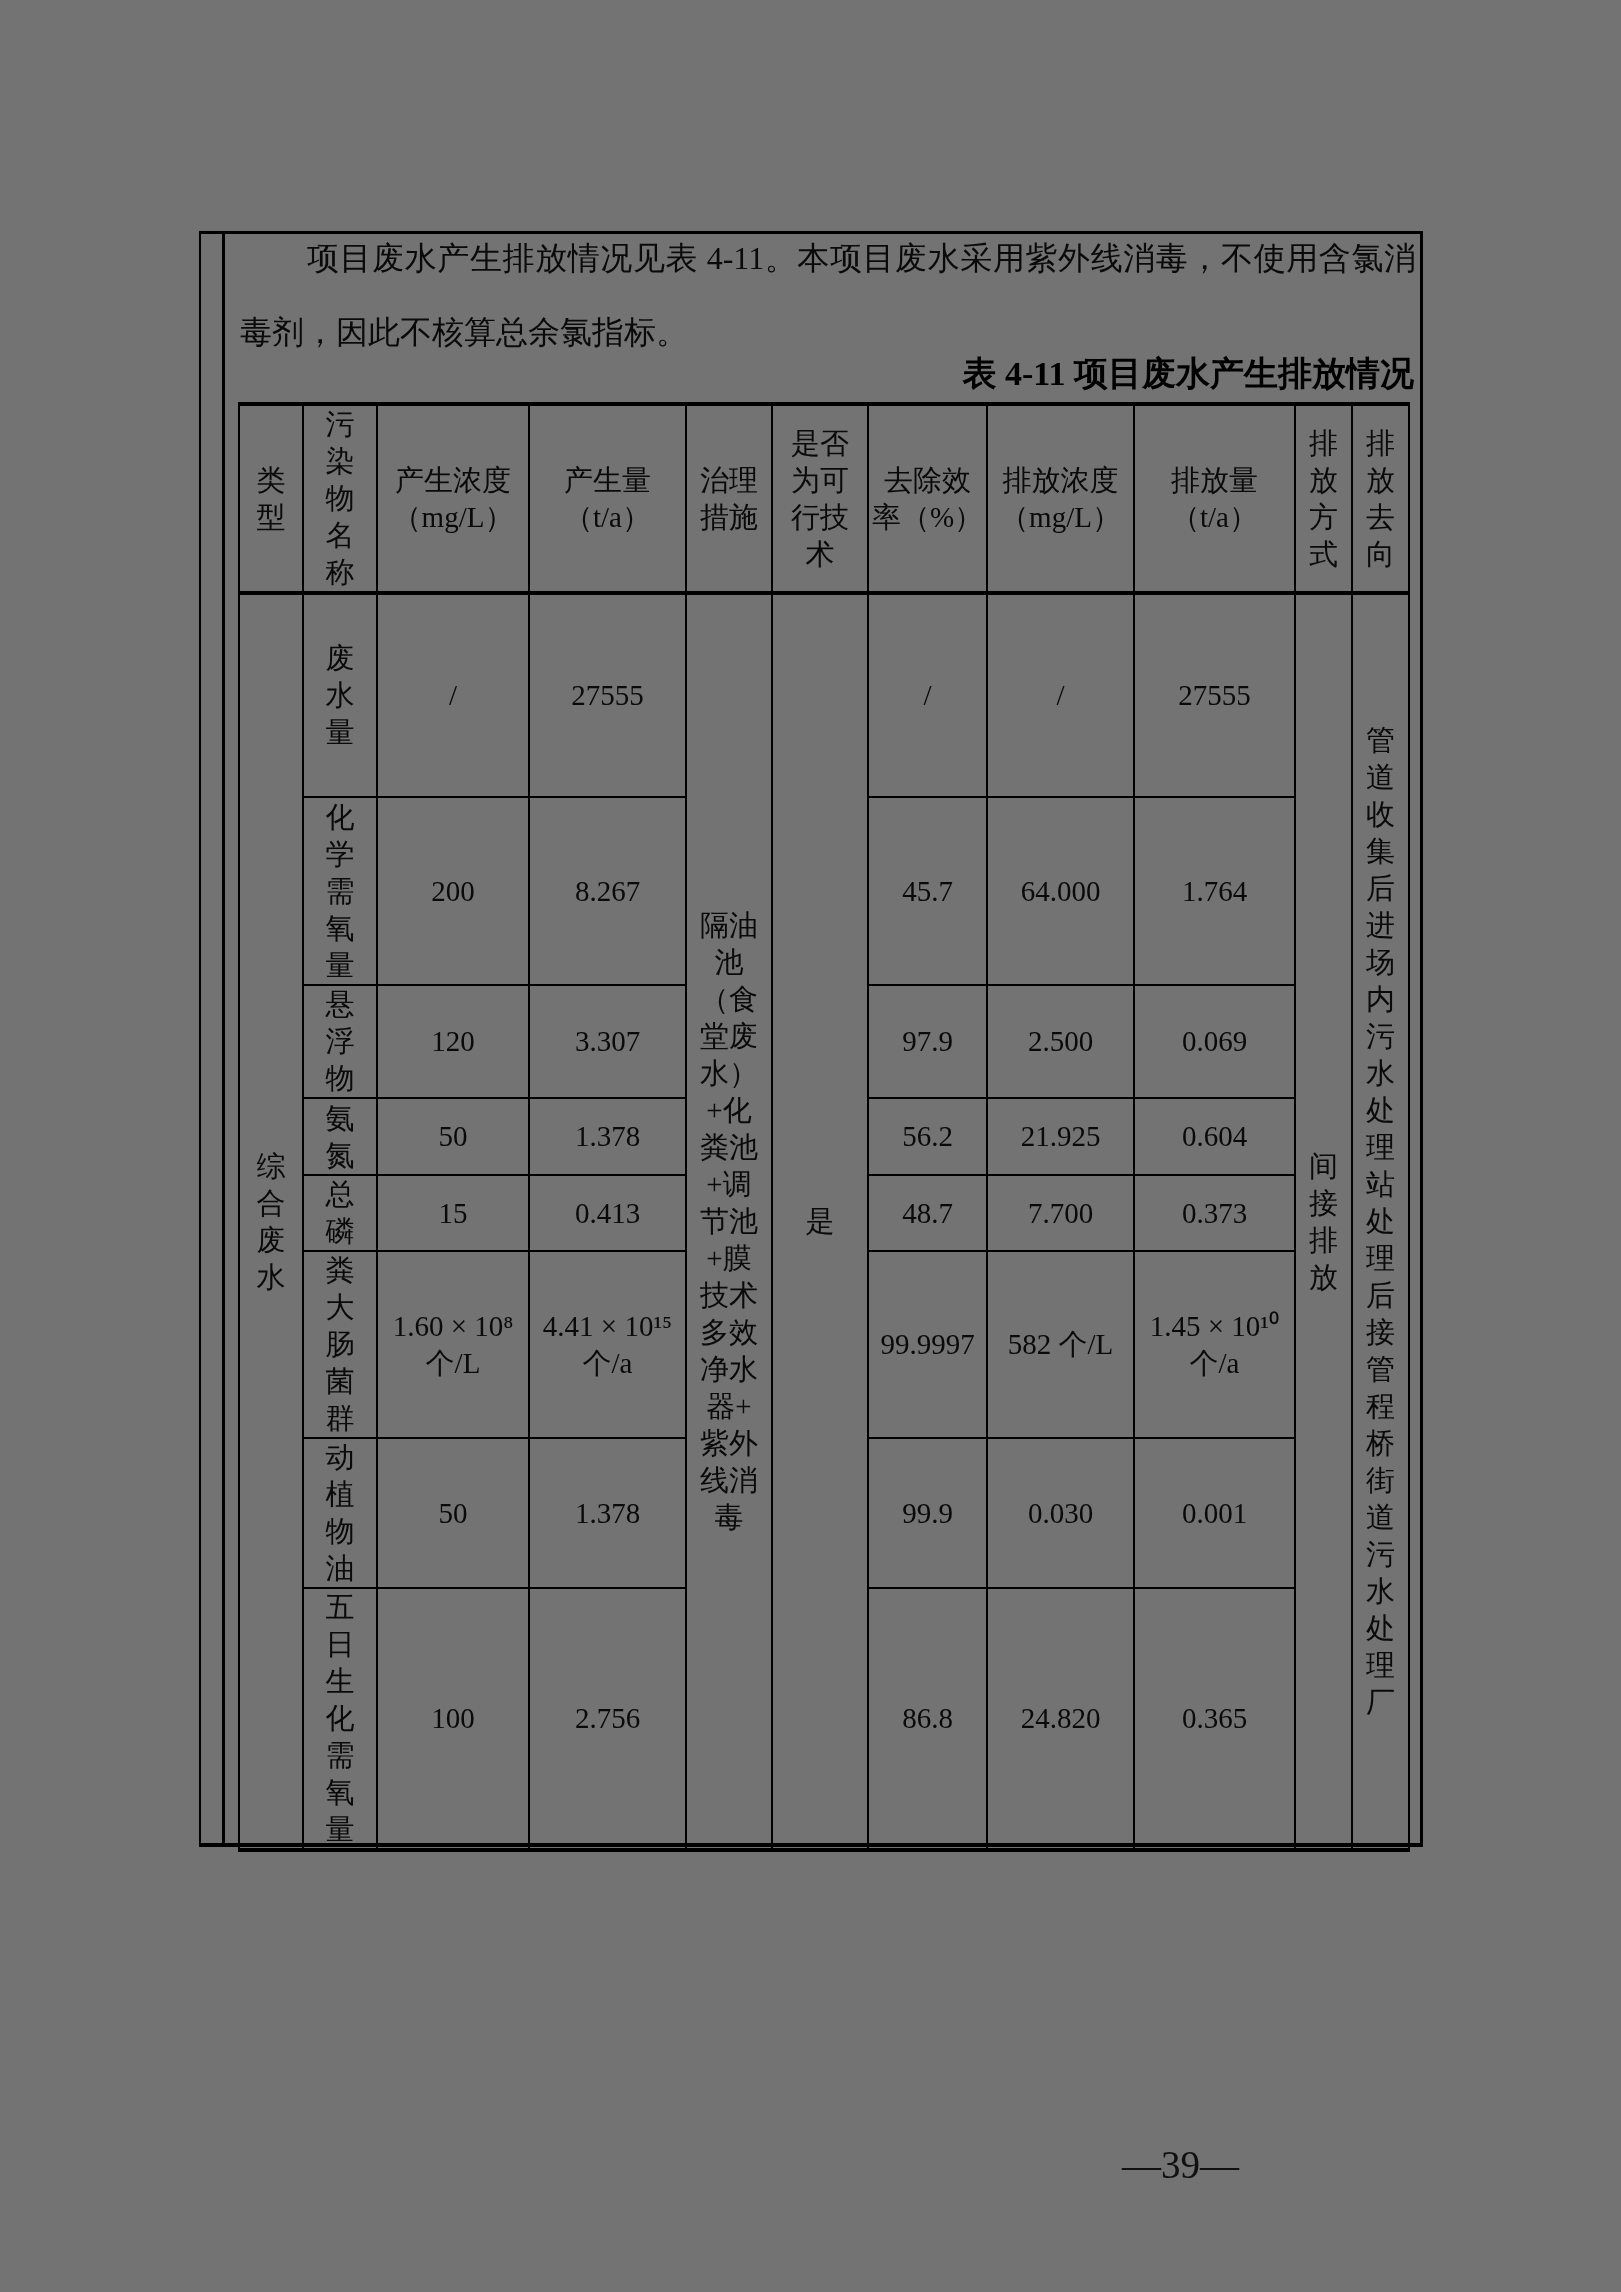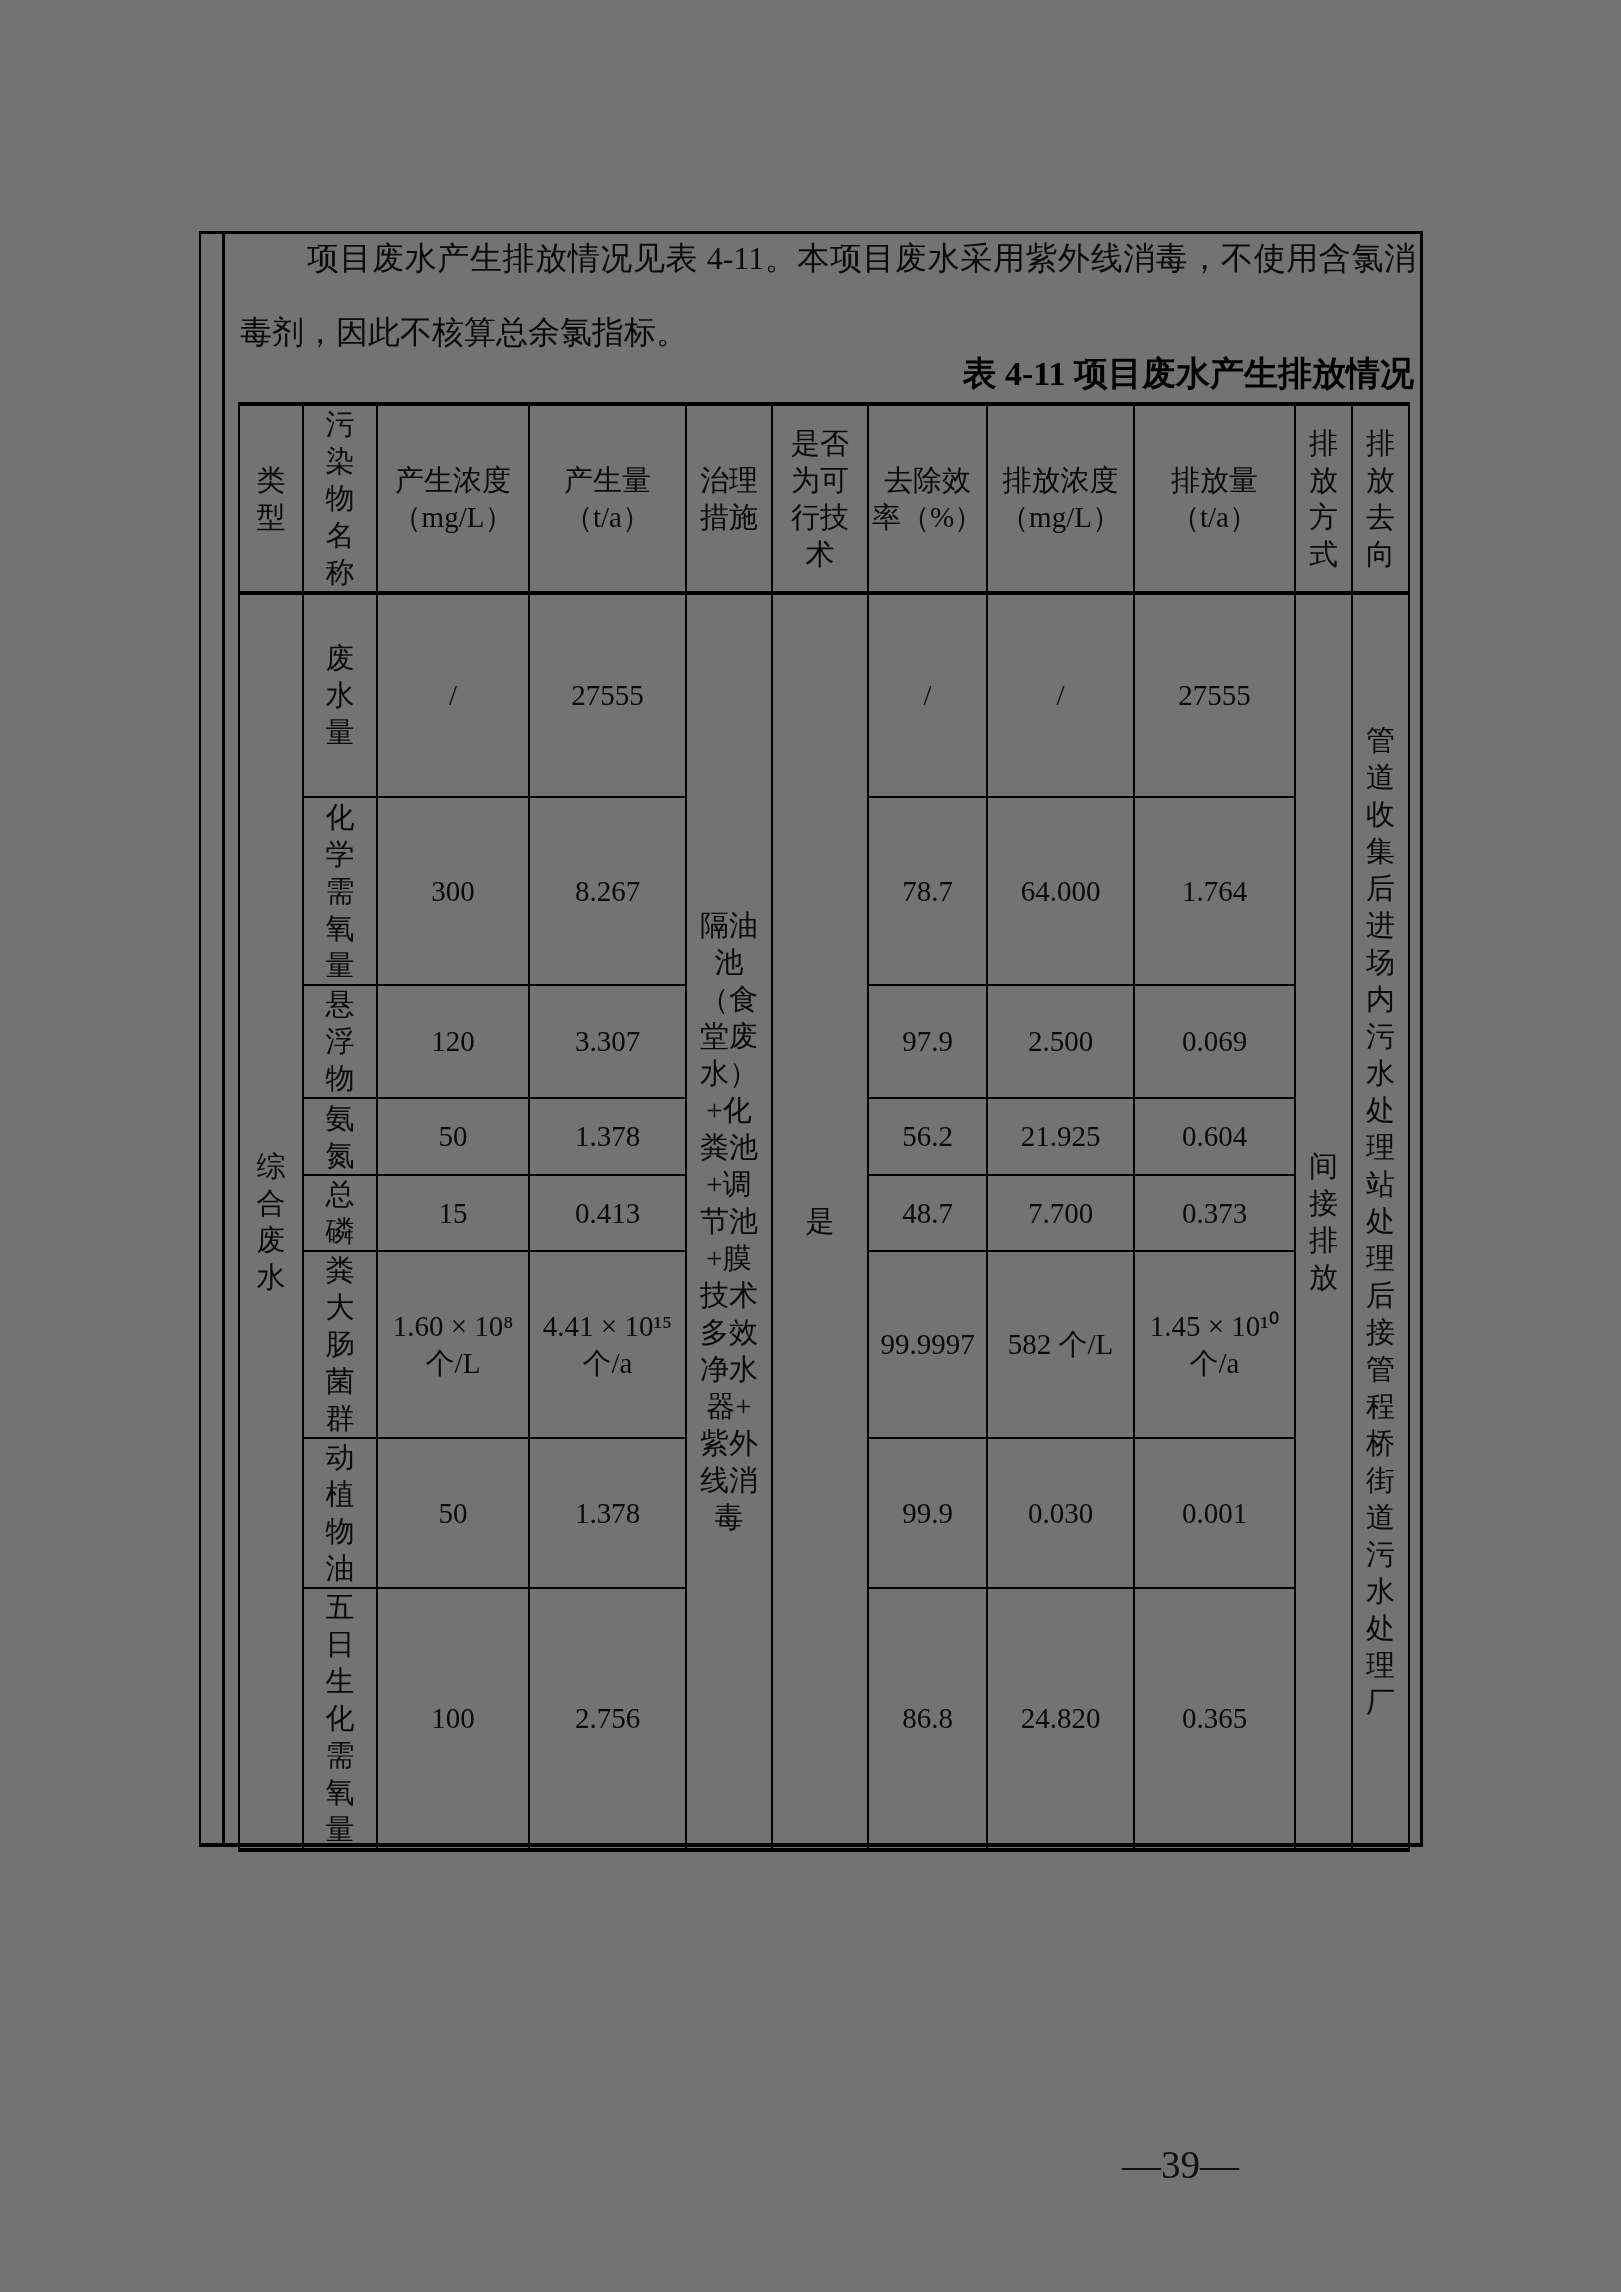--- a/index.html
+++ b/index.html
@@ -162,23 +162,23 @@
 理
 厂</td>
     </tr>
 
     <tr style="height:188px">
       <td>化
 学
 需
 氧
 量</td>
-      <td>300</td>
+      <td>200</td>
       <td>8.267</td>
-      <td>78.7</td>
+      <td>45.7</td>
       <td>64.000</td>
       <td>1.764</td>
     </tr>
 
     <tr style="height:113px">
       <td>悬
 浮
 物</td>
       <td>120</td>
       <td>3.307</td>

